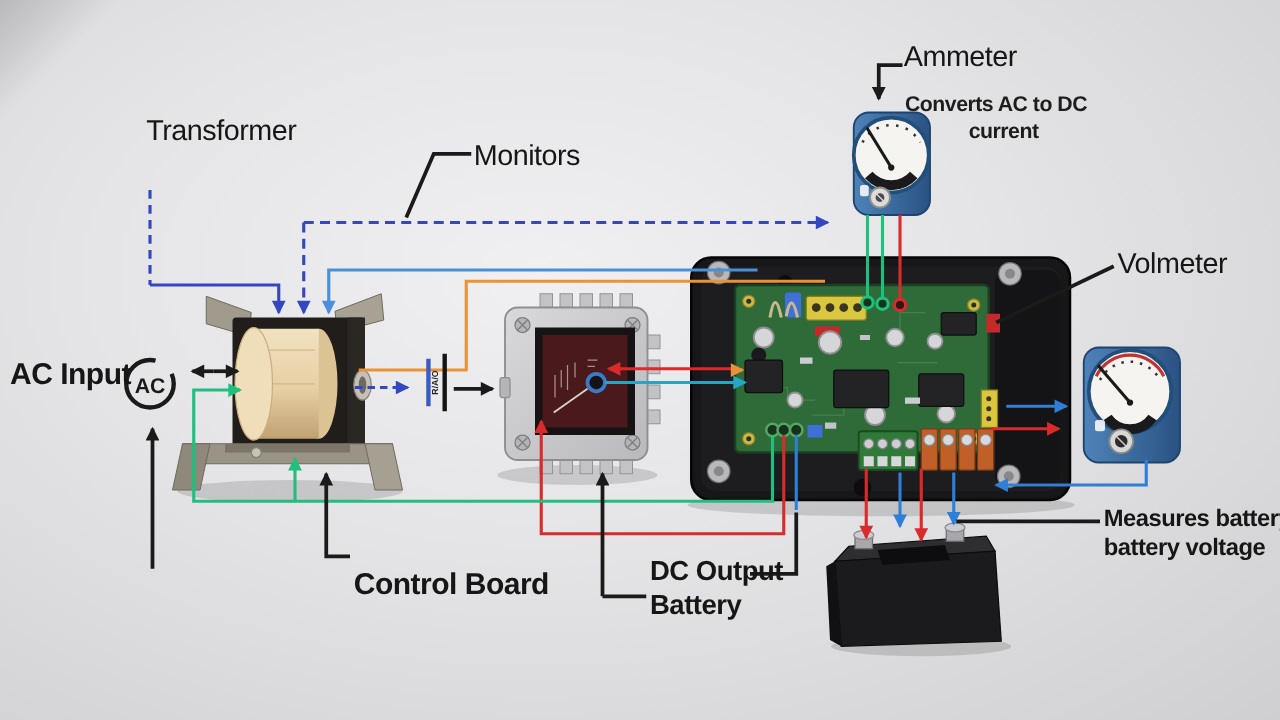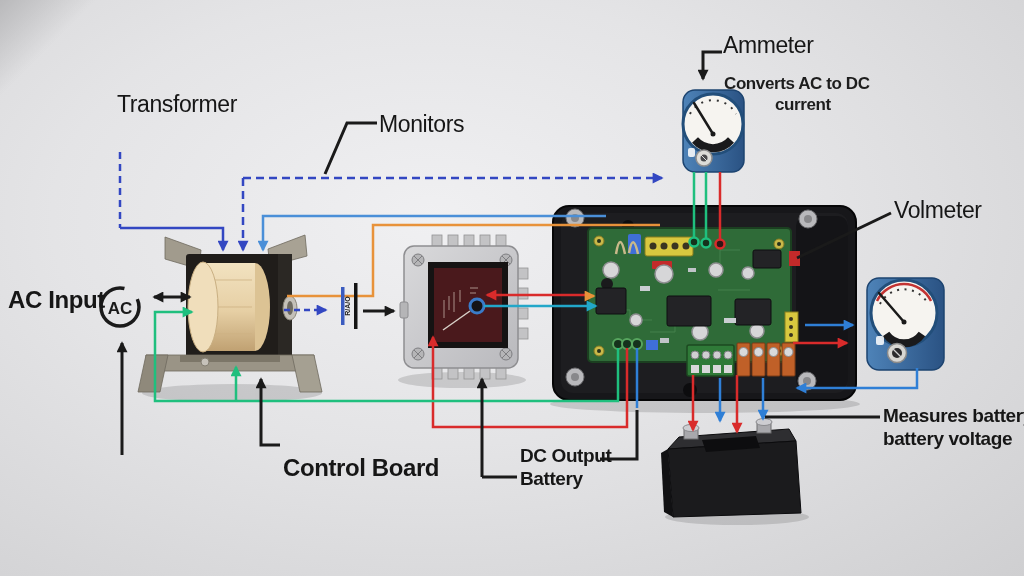--- a/index.html
+++ b/index.html
@@ -9,21 +9,21 @@
       linear-gradient(135deg,#b9b9bb 0%, rgba(185,185,187,0) 6%),
       radial-gradient(ellipse at 42% 38%, #f0f0f2 0%, #e4e4e6 45%, #cfcfd1 100%);
     font-family:"Liberation Sans", sans-serif;
   }
   svg{position:absolute;left:0;top:0;}
   .lbl{position:absolute;color:#161616;letter-spacing:-0.4px;line-height:1.22;white-space:nowrap;}
   .t1{font-size:23px;font-weight:400;text-align:center;}
   .t2{font-size:24px;font-weight:700;}
   .t3{font-size:17px;font-weight:600;color:#1d1d1d;}
   .t4{font-size:19px;font-weight:600;}
-  .t5{font-size:19px;font-weight:700;}
+  .t5{font-size:22px;font-weight:700;}
   .lbl span{display:block;}
 </style>
 </head>
 <body>
 
 <div id="stage">
 
 <svg width="1024" height="576" viewBox="0 0 1024 576">
   <defs>
     <marker id="mBlack" viewBox="0 0 10 10" refX="8.5" refY="5" markerWidth="12" markerHeight="11" markerUnits="userSpaceOnUse" orient="auto">

